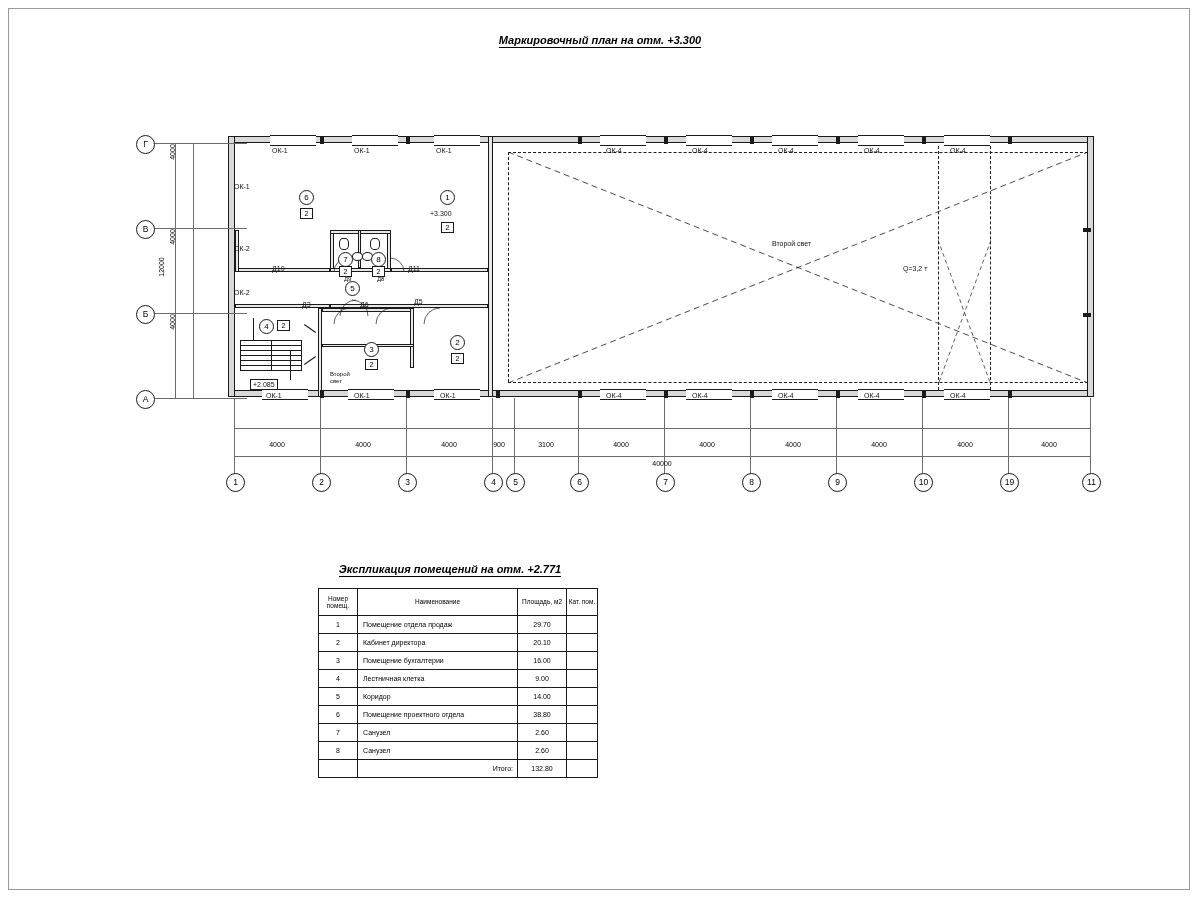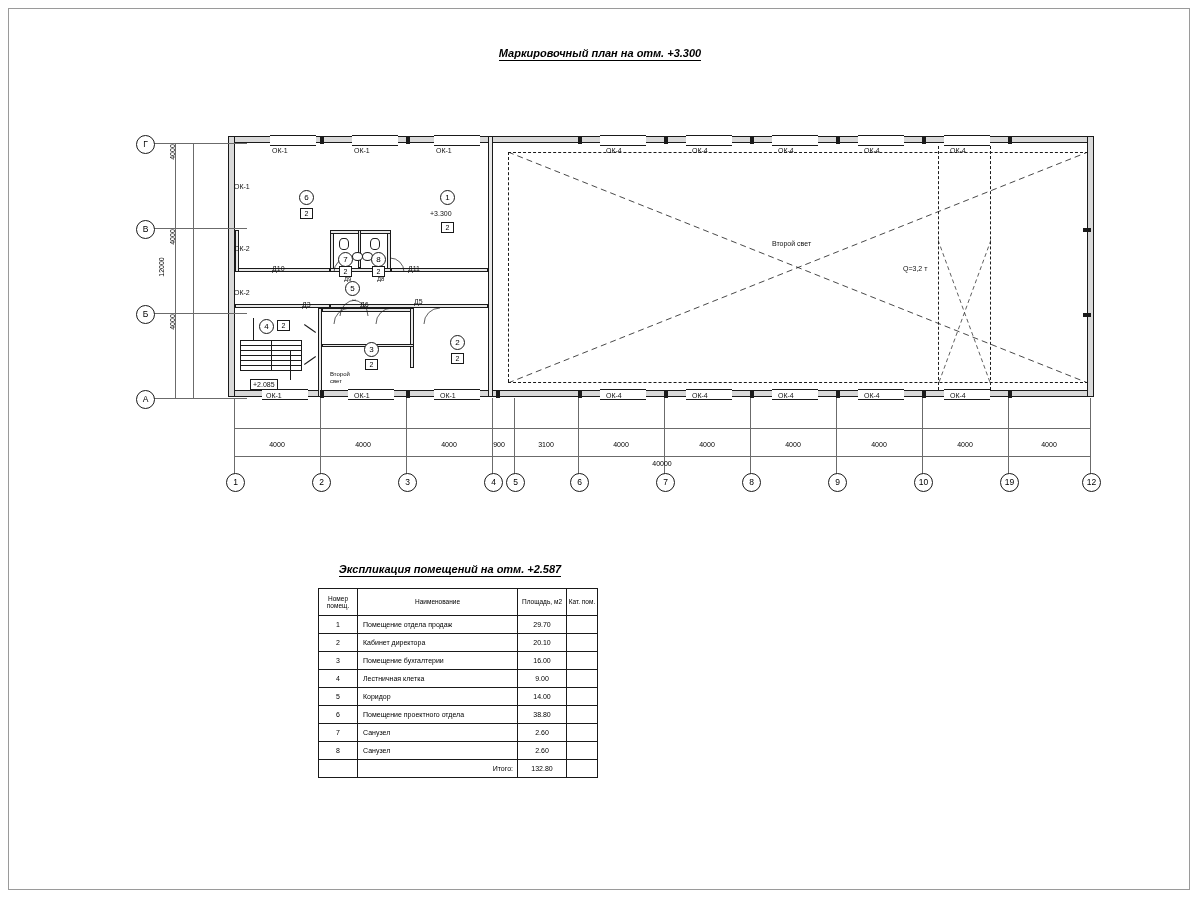--- a/index.html
+++ b/index.html
@@ -31,21 +31,20 @@
   }
   .title-plan {
     position: absolute;
     left: 0;
     top: 34px;
     width: 1200px;
     text-align: center;
     font-style: italic;
     font-weight: bold;
     font-size: 11px;
-    margin-top: 13px;
   }
   .title-plan span {
     border-bottom: 1px solid #000;
     padding-bottom: 1px;
   }
   .title-expl {
     position: absolute;
     left: 250px;
     top: 563px;
     width: 400px;
@@ -389,21 +388,21 @@
       <div class="circ axis-bub" style="left:312px; top:473px;">2</div>
       <div class="circ axis-bub" style="left:398px; top:473px;">3</div>
       <div class="circ axis-bub" style="left:484px; top:473px;">4</div>
       <div class="circ axis-bub" style="left:506px; top:473px;">5</div>
       <div class="circ axis-bub" style="left:570px; top:473px;">6</div>
       <div class="circ axis-bub" style="left:656px; top:473px;">7</div>
       <div class="circ axis-bub" style="left:742px; top:473px;">8</div>
       <div class="circ axis-bub" style="left:828px; top:473px;">9</div>
       <div class="circ axis-bub" style="left:914px; top:473px;">10</div>
       <div class="circ axis-bub" style="left:1000px; top:473px;">19</div>
-      <div class="circ axis-bub" style="left:1082px; top:473px;">12</div>
+      <div class="circ axis-bub" style="left:1082px; top:473px;">11</div>
     </div>
 
     <div>
       <div class="ln" style="left:320px; top:136px; width:4px; height:8px;"></div>
       <div class="ln" style="left:406px; top:136px; width:4px; height:8px;"></div>
       <div class="ln" style="left:578px; top:136px; width:4px; height:8px;"></div>
       <div class="ln" style="left:664px; top:136px; width:4px; height:8px;"></div>
       <div class="ln" style="left:750px; top:136px; width:4px; height:8px;"></div>
       <div class="ln" style="left:836px; top:136px; width:4px; height:8px;"></div>
       <div class="ln" style="left:922px; top:136px; width:4px; height:8px;"></div>
@@ -417,21 +416,21 @@
       <div class="ln" style="left:922px; top:390px; width:4px; height:8px;"></div>
       <div class="ln" style="left:1008px; top:390px; width:4px; height:8px;"></div>
       <div class="ln" style="left:1083px; top:228px; width:8px; height:4px;"></div>
       <div class="ln" style="left:1083px; top:313px; width:8px; height:4px;"></div>
       <div class="ln" style="left:496px; top:390px; width:4px; height:8px;"></div>
     </div>
 
   </div>
 
   <div class="title-expl">
-    <span>Экспликация помещений на отм. +2.587</span>
+    <span>Экспликация помещений на отм. +2.771</span>
   </div>
 
   <table class="expl">
     <thead>
       <tr>
         <th class="c-num"><span>Номер помещ.</span></th>
         <th class="c-name" style="text-align:center !important; padding-left:0 !important;"><span>Наименование</span></th>
         <th class="c-area"><span>Площадь, м2</span></th>
         <th class="c-cat"><span>Кат. пом.</span></th>
       </tr>

